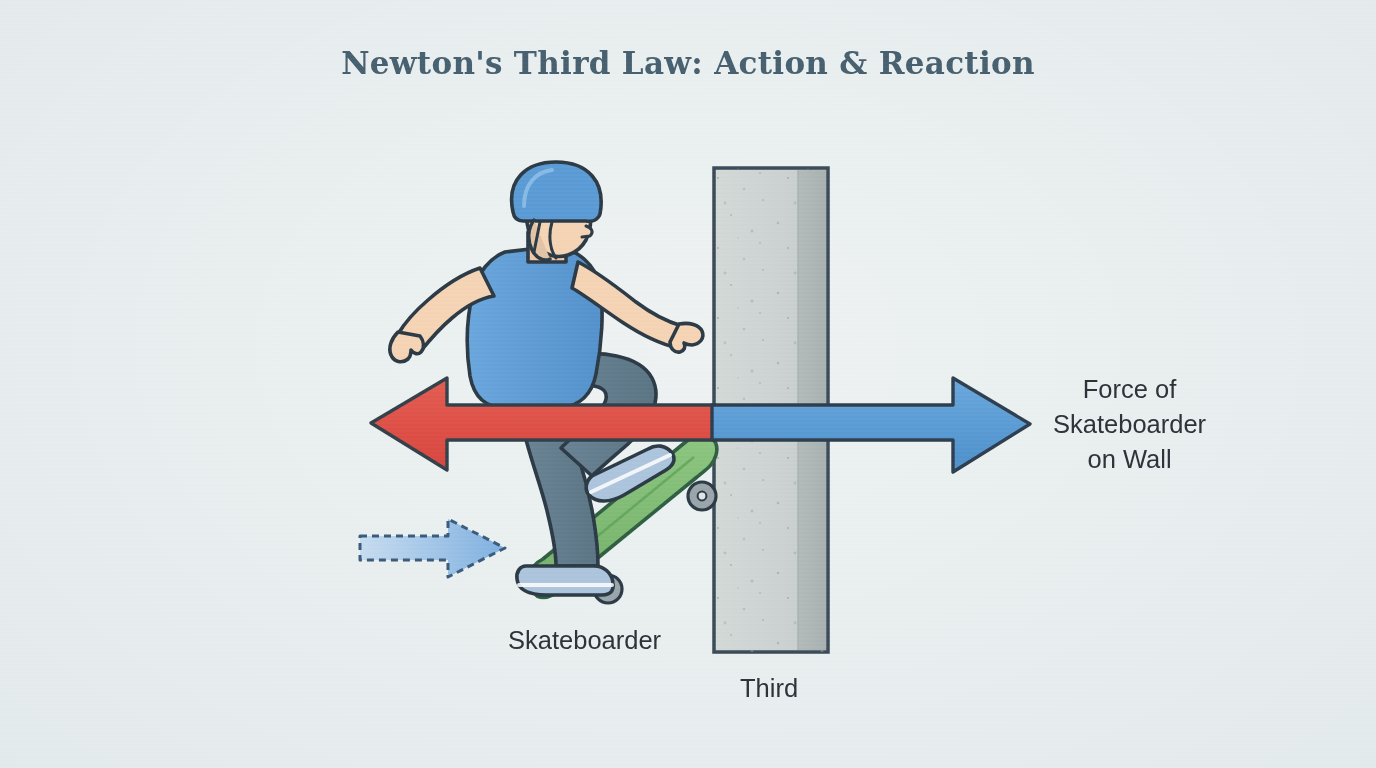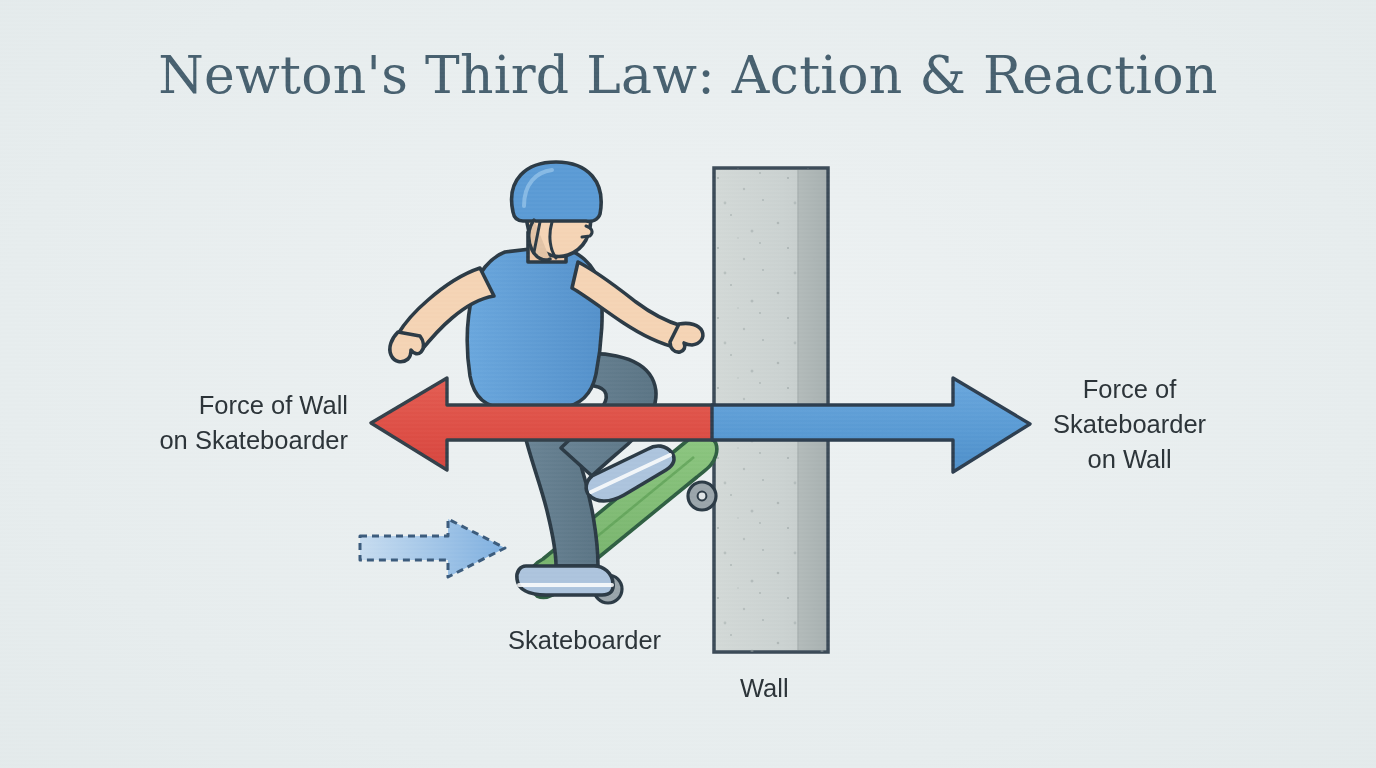--- a/index.html
+++ b/index.html
@@ -28,22 +28,22 @@
     background:
       repeating-linear-gradient(0deg, rgba(255,255,255,0.035) 0 2px, rgba(0,0,0,0.012) 2px 4px);
     opacity: .5;
   }
   .title {
     position: absolute;
     left: 0;
     top: 45px;
     width: 1376px;
     text-align: center;
-    font-size: 52px;
-    font-weight: 400;
+    font-size: 31px;
+    font-weight: 700;
     letter-spacing: 0.3px;
     color: #47606f;
     font-family: "DejaVu Serif", serif;
     white-space: nowrap;
   }
   .fig-label {
     position: absolute;
     color: #2b3338;
     font-size: 25.5px;
     line-height: 35px;
@@ -266,24 +266,22 @@
 
     <g>
       <path d="M 712 405 L 953 405 L 953 378 L 1030 424 L 953 472 L 953 440 L 712 440 Z" fill="url(#blueGrad)" stroke="#2d3e4f" stroke-width="3.4" stroke-linejoin="round"></path>
     </g>
 
     <g>
       <path d="M 360 536 L 448 536 L 448 519 L 505 548 L 448 577 L 448 560 L 360 560 Z" fill="url(#motionGrad)" stroke="#3b5b7c" stroke-width="3" stroke-dasharray="7 5" stroke-linejoin="round"></path>
     </g>
   </svg>
 
-  <div class="fig-label label-left">Force of Wall
-on Skateboarder</div>
 
   <div class="fig-label label-right">Force of
 Skateboarder
 on Wall</div>
 
   <div class="fig-label label-skater">Skateboarder</div>
 
-  <div class="fig-label label-wall">Wall</div>
+  <div class="fig-label label-wall">Third</div>
 
 </div>
 
 </body></html>

